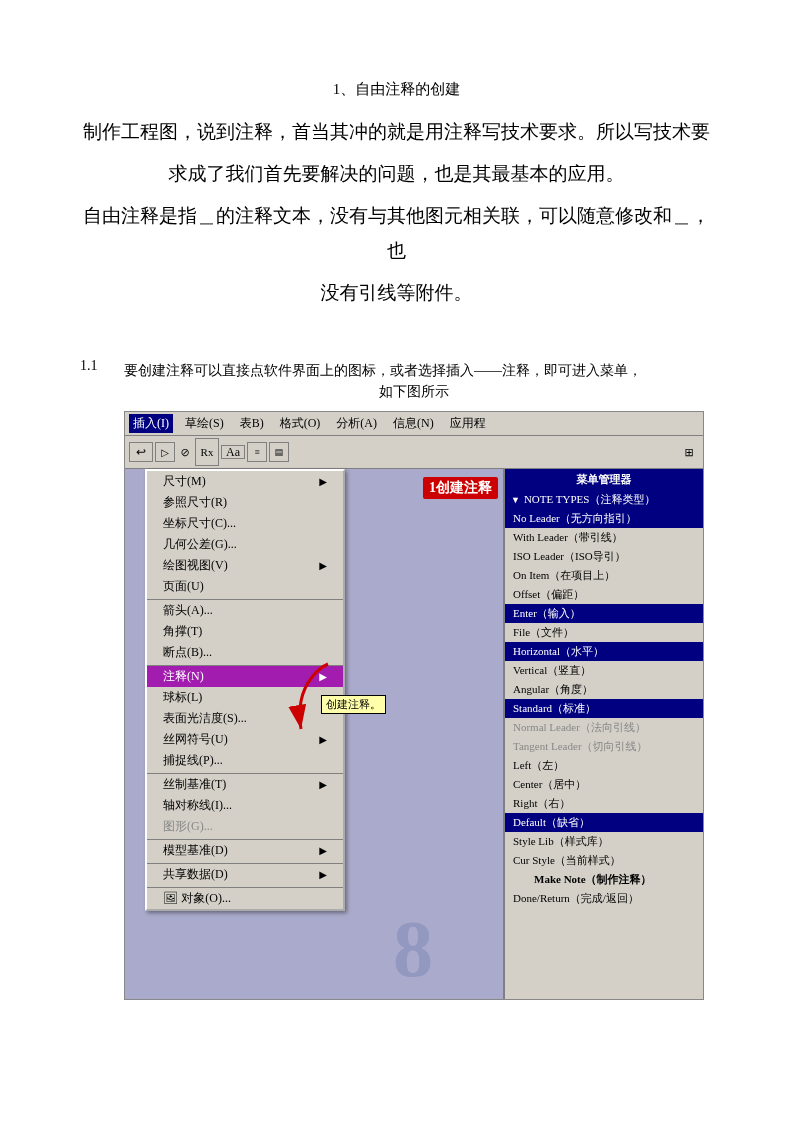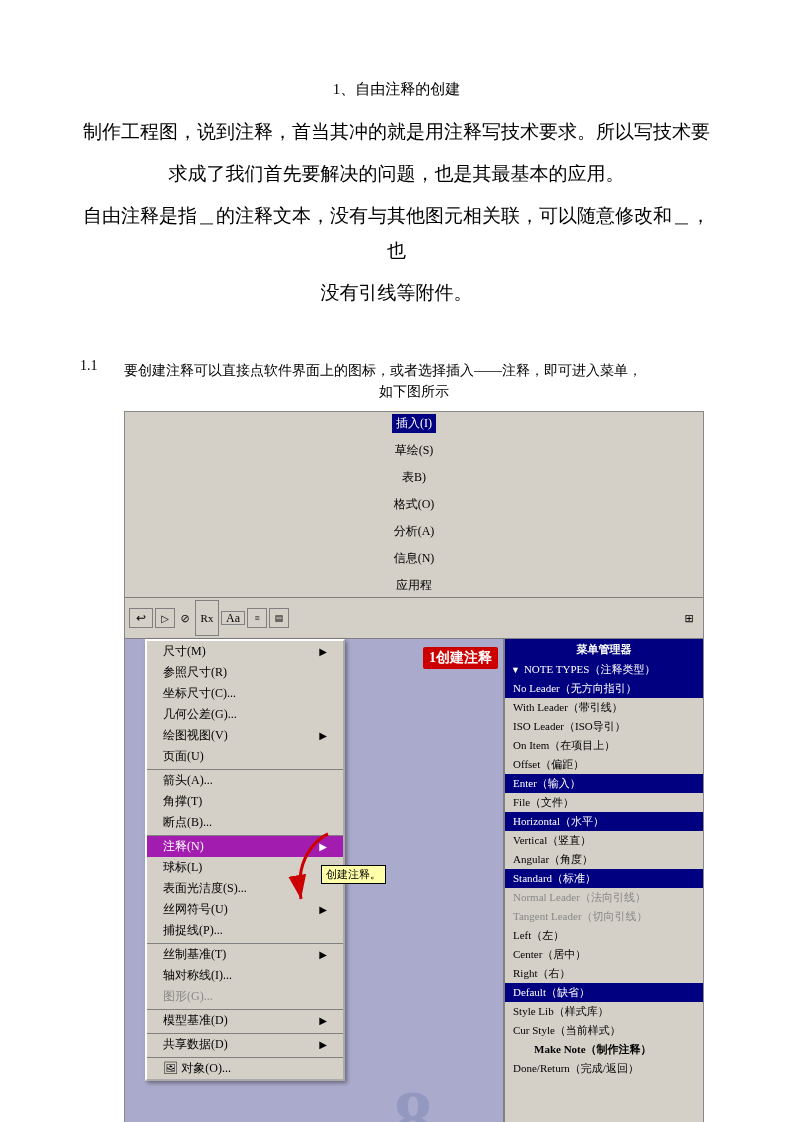--- a/index.html
+++ b/index.html
@@ -63,21 +63,21 @@
       width: 580px;
       background: #c0c0c0;
       border: 1px solid #888;
     }
 
     
     .menu-bar {
       background: #d4d0c8;
       border-bottom: 1px solid #808080;
       display: flex;
-      flex-direction: column;
+      flex-direction: row;
       align-items: center;
       padding: 2px 4px;
       font-size: 12px;
       gap: 8px;
       font-family: "SimSun", serif;
       position: relative;
     }
 
     .menu-item {
       padding: 1px 4px;
@@ -306,21 +306,21 @@
           <div class="menu-item">格式(O)</div>
           <div class="menu-item">分析(A)</div>
           <div class="menu-item">信息(N)</div>
           <div class="menu-item">应用程</div>
         </div>
 
         <div class="toolbar-row">
           <div class="toolbar-btn" style="width:24px;height:20px;font-size:12px;">↩</div>
           <div class="toolbar-btn">▷</div>
           <div style="width:16px;height:20px;display:flex;align-items:center;justify-content:center;font-size:11px;">⊘</div>
-          <div style="width:24px;height:36px;display:flex;align-items:center;justify-content:center;font-size:11px;border:1px solid #808080;background:#d4d0c8;">Rx</div>
+          <div style="width:24px;height:28px;display:flex;align-items:center;justify-content:center;font-size:11px;border:1px solid #808080;background:#d4d0c8;">Rx</div>
           <div style="width:24px;height:14px;display:flex;align-items:center;justify-content:center;font-size:12px;border:1px solid #808080;background:#d4d0c8;">Aa</div>
           <div class="toolbar-btn" style="font-size:9px;">≡</div>
           <div class="toolbar-btn" style="font-size:9px;">▤</div>
           <div style="flex:1;"></div>
           <div style="width:20px;height:20px;display:flex;align-items:center;justify-content:center;font-size:11px;">⊞</div>
         </div>
 
         <div class="main-area">
 
           <div class="bg-graphic">

